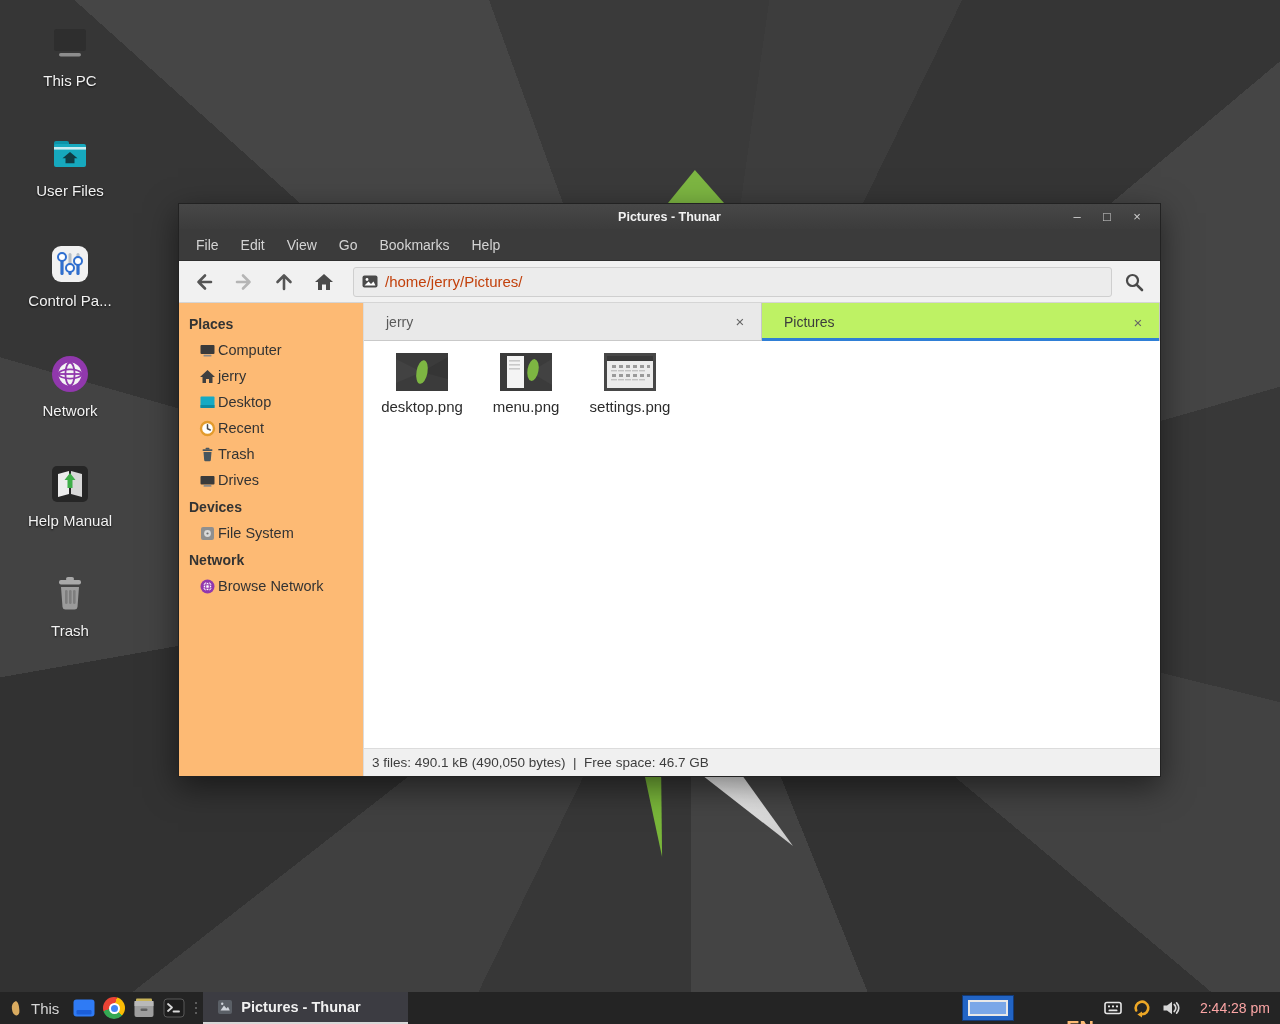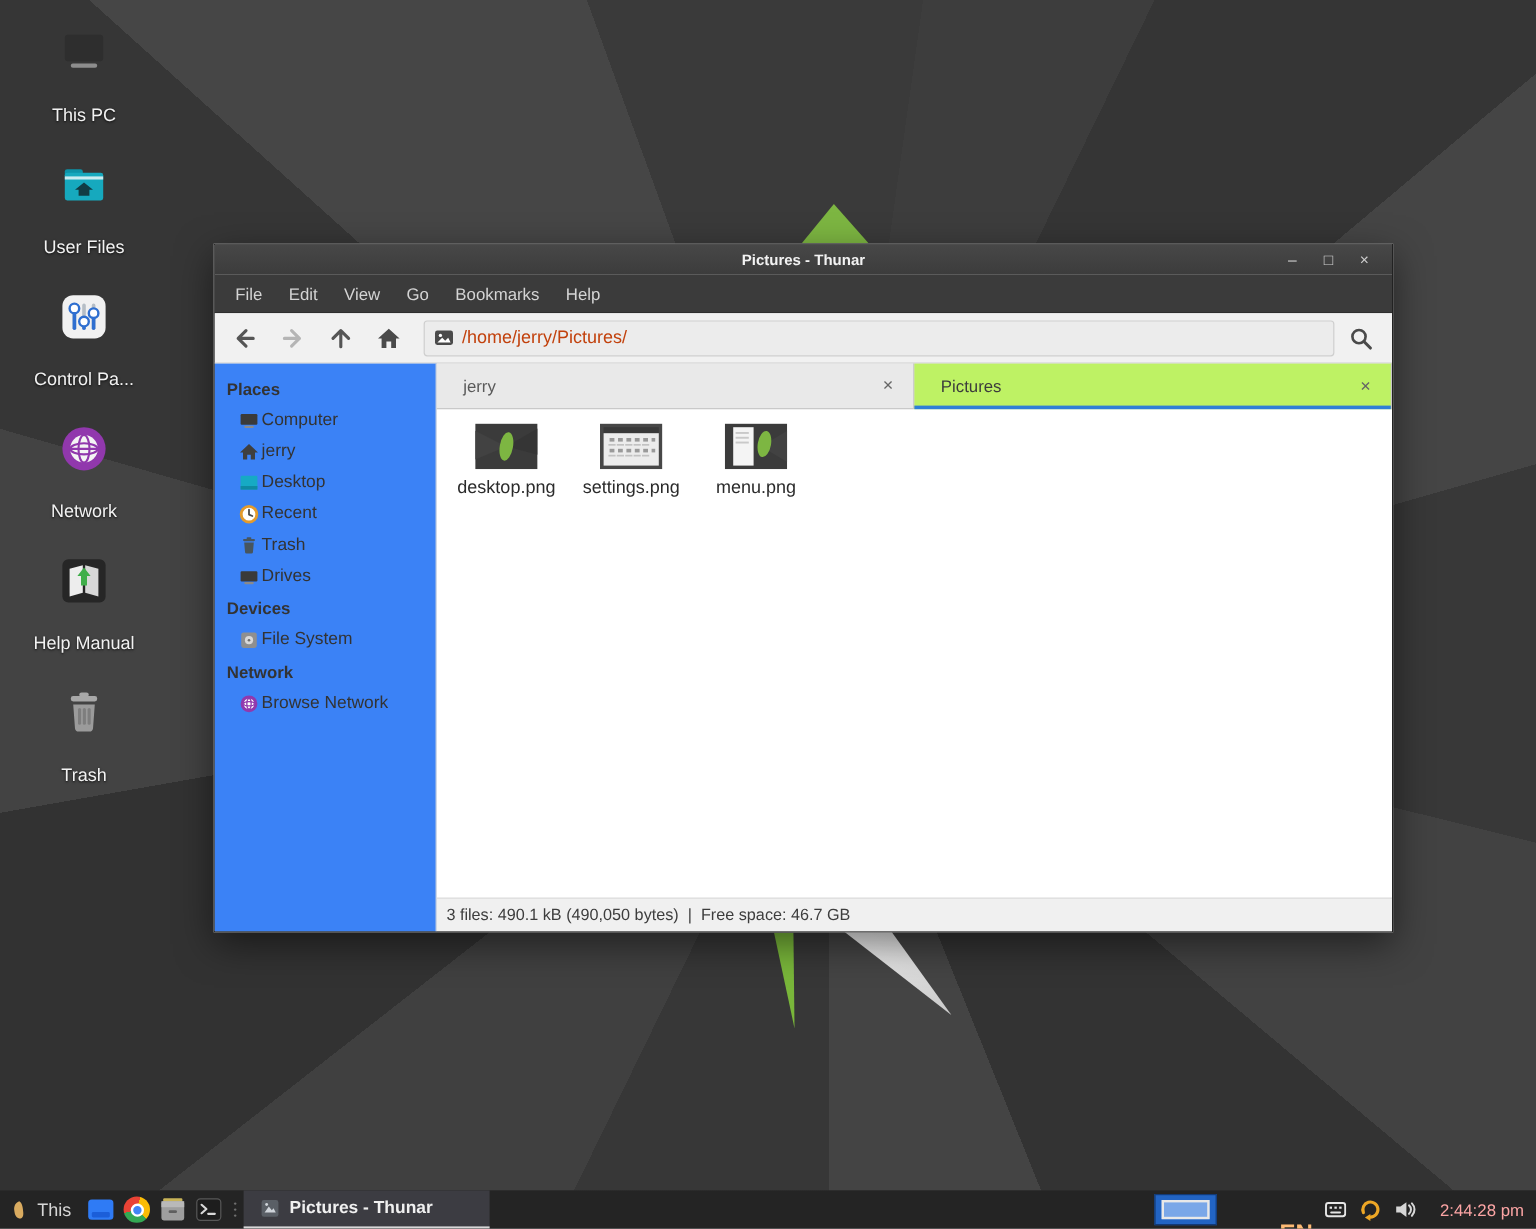--- a/index.html
+++ b/index.html
@@ -16,21 +16,21 @@
   .logo-top { position:absolute; left:668px; top:170px; width:56px; height:33px; background:#7db642;
     clip-path:polygon(48% 0, 100% 100%, 0 100%); }
   .logo-green-sliver { position:absolute; left:645px; top:777px; width:18px; height:80px; background:#79b63a;
     clip-path:polygon(0 0, 90% 0, 95% 100%); }
   .logo-white-streak { position:absolute; left:698px; top:772px; width:95px; height:74px;
     background:linear-gradient(160deg,#f4f4f4,#c9c9c9); clip-path:polygon(0 0, 44% 0, 100% 100%); }
 
   
   .desk-icon { position:absolute; left:8px; width:124px; text-align:center; cursor:default; }
   .desk-icon .di-art { height:52px; display:flex; align-items:center; justify-content:center; }
-  .desk-icon .di-label { margin-top:18px; font-size:15px; color:#f2f2f2;
+  .desk-icon .di-label { margin-top:2px; font-size:15px; color:#f2f2f2;
     text-shadow:0 1px 2px rgba(0,0,0,.8); }
 
   
   .window { position:absolute; left:178px; top:203px; width:983px; height:574px;
     box-shadow:0 10px 30px rgba(0,0,0,.5); border:1px solid #222; display:flex; flex-direction:column;
     background:#fff; }
   .titlebar { height:25px; background:linear-gradient(#474747,#3c3c3c); display:flex; align-items:center;
     position:relative; flex:0 0 auto; }
   .title-text { position:absolute; left:0; right:0; text-align:center; color:#f2f2f2;
     font-size:12.5px; font-weight:bold; }
@@ -43,21 +43,21 @@
 
   .toolbar { height:42px; background:#f1f1f1; border-bottom:1px solid #d5d5d5; display:flex;
     align-items:center; padding:0 6px; gap:2px; flex:0 0 auto; }
   .nav-btn { width:38px; height:34px; display:flex; align-items:center; justify-content:center; border-radius:3px; }
   .path-entry { flex:1; height:30px; margin-left:8px; background:#ececec; border:1px solid #cfcfcf;
     border-radius:3px; display:flex; align-items:center; padding:0 8px; gap:7px; }
   .path-text { font-size:15px; color:#c2410c; }
   .search-btn { width:40px; height:34px; display:flex; align-items:center; justify-content:center; }
 
   .win-body { flex:1; display:flex; min-height:0; }
-  .sidebar { width:185px; background:#3b82f6; border-right:1px solid #dcdcdc; padding-top:7px; flex:0 0 auto; }
+  .sidebar { width:185px; background:#fdba74; border-right:1px solid #dcdcdc; padding-top:7px; flex:0 0 auto; }
   .side-header { font-size:14px; font-weight:bold; color:#333; padding:6px 10px 5px 10px; }
   .side-row { display:flex; align-items:center; height:26px; padding-left:20px; gap:2px; }
   .side-row .side-label { font-size:14.5px; color:#333; }
 
   .main-pane { flex:1; display:flex; flex-direction:column; min-width:0; }
   .tabbar { height:38px; display:flex; flex:0 0 auto; background:#d9d9d9; }
   .tab { flex:1; display:flex; align-items:center; padding:0 12px 0 22px; position:relative;
     border-right:1px solid #c6c6c6; }
   .tab.inactive { background:#e9e9e9; border-bottom:1px solid #c9c9c9; }
   .tab.active { background:#bef264; }
@@ -320,20 +320,32 @@
 
         <div class="fileview">
           <div class="file-item">
             <svg class="file-thumb" viewBox="0 0 52 38">
               <rect width="52" height="38" fill="#3b3b3b"></rect>
               <polygon points="26,19 0,6 0,30" fill="#424242"></polygon>
               <polygon points="26,19 52,4 52,26" fill="#353535"></polygon>
               <ellipse cx="26" cy="19" rx="5.5" ry="12" fill="#7db642" transform="rotate(10 26 19)"></ellipse>
             </svg>
             <span class="file-name">desktop.png</span>
+          </div>
+          <div class="file-item">
+            <svg class="file-thumb" viewBox="0 0 52 38">
+              <rect width="52" height="38" fill="#3b3b3b"></rect>
+              <polygon points="30,19 52,6 52,32" fill="#424242"></polygon>
+              <ellipse cx="33" cy="17" rx="5.5" ry="11" fill="#7db642" transform="rotate(10 33 17)"></ellipse>
+              <rect x="7" y="3" width="17" height="32" fill="#f4f4f4"></rect>
+              <rect x="9" y="7" width="11" height="1.6" fill="#c9c9c9"></rect>
+              <rect x="9" y="11" width="11" height="1.6" fill="#c9c9c9"></rect>
+              <rect x="9" y="15" width="11" height="1.6" fill="#c9c9c9"></rect>
+            </svg>
+            <span class="file-name">menu.png</span>
           </div>
           <div class="file-item">
             <svg class="file-thumb" viewBox="0 0 52 38">
               <rect width="52" height="38" fill="#474747"></rect>
               <rect x="3" y="3" width="46" height="5" fill="#393939"></rect>
               <rect x="3" y="8" width="46" height="27" fill="#ececec"></rect>
               <g fill="#9a9a9a">
                 <rect x="8" y="12" width="4" height="3"></rect>
                   <rect x="15" y="12" width="4" height="3"></rect>
                   <rect x="22" y="12" width="4" height="3"></rect>
@@ -355,32 +367,20 @@
                   <rect x="35" y="17" width="6" height="1.4"></rect>
                 <rect x="7" y="26" width="6" height="1.4"></rect>
                   <rect x="14" y="26" width="6" height="1.4"></rect>
                   <rect x="21" y="26" width="6" height="1.4"></rect>
                   <rect x="28" y="26" width="6" height="1.4"></rect>
                   <rect x="35" y="26" width="6" height="1.4"></rect>
               </g>
             </svg>
             <span class="file-name">settings.png</span>
           </div>
-          <div class="file-item">
-            <svg class="file-thumb" viewBox="0 0 52 38">
-              <rect width="52" height="38" fill="#3b3b3b"></rect>
-              <polygon points="30,19 52,6 52,32" fill="#424242"></polygon>
-              <ellipse cx="33" cy="17" rx="5.5" ry="11" fill="#7db642" transform="rotate(10 33 17)"></ellipse>
-              <rect x="7" y="3" width="17" height="32" fill="#f4f4f4"></rect>
-              <rect x="9" y="7" width="11" height="1.6" fill="#c9c9c9"></rect>
-              <rect x="9" y="11" width="11" height="1.6" fill="#c9c9c9"></rect>
-              <rect x="9" y="15" width="11" height="1.6" fill="#c9c9c9"></rect>
-            </svg>
-            <span class="file-name">menu.png</span>
-          </div>
         </div>
 
         <div class="statusbar">
           <span class="status-text">3 files: 490.1 kB (490,050 bytes)  |  Free space: 46.7 GB</span>
         </div>
       </div>
     </div>
   </div>
 
   <div class="taskbar">

